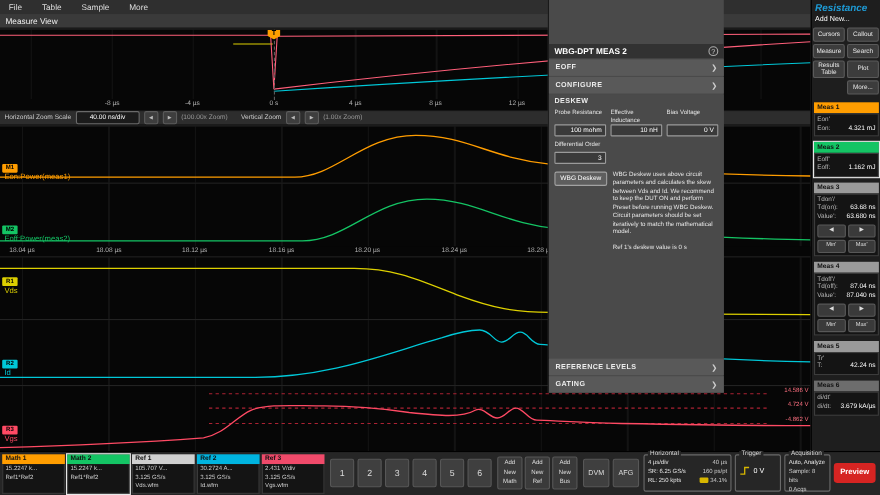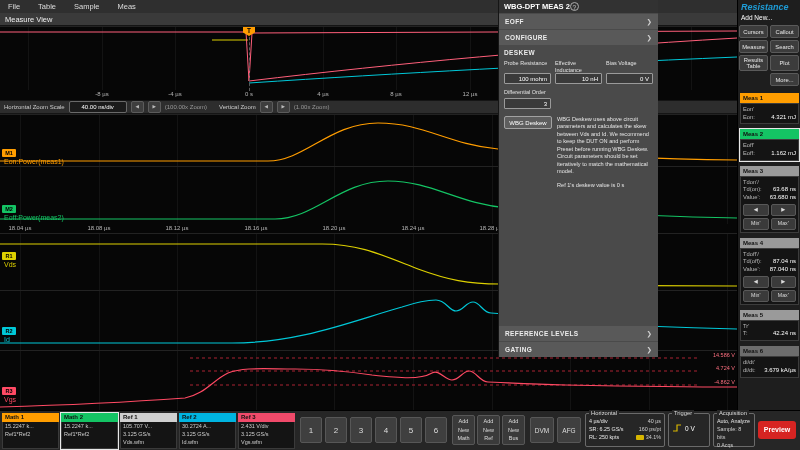--- a/index.html
+++ b/index.html
@@ -24,21 +24,21 @@
   .tflag{position:absolute;left:243px;top:0;width:12px;height:9px;background:#ff9d00;color:#000;font-size:6.5px;font-weight:bold;text-align:center;line-height:8px;clip-path:polygon(0 0,100% 0,100% 60%,50% 100%,0 60%);}
   .tline{position:absolute;left:249px;top:0;height:64px;border-left:1px dashed #5a5a5a;}
   
   .zoombar{left:0;top:126px;width:737px;height:14px;background:#2d2d2d;border-top:1px solid #151515;border-bottom:1px solid #151515;display:flex;align-items:center;gap:4px;padding-left:4px;box-sizing:border-box;}
   .zoombar .zlab{font-size:6px;color:#ccc;}
   .zoombar .zdim{font-size:6px;color:#999;}
   .zinput{width:56px;height:10px;background:#1b1b1b;border:1px solid #6a6a6a;border-radius:2px;color:#fff;font-size:6px;text-align:center;line-height:10px;}
   .zbtn{width:11px;height:10px;background:#3e3e3e;border:1px solid #5c5c5c;border-radius:2px;color:#bbb;font-size:4.5px;text-align:center;line-height:10px;}
   
   .panel{left:498px;top:0;width:160px;height:357px;background:#4a4a4a;border-left:1px solid #151515;display:flex;flex-direction:column;z-index:5;box-sizing:border-box;}
-  .ptitlebar{height:13px;background:#323232;display:flex;align-items:center;padding:0 5px;}
+  .ptitlebar{height:13px;background:#323232;display:flex;align-items:center;justify-content:space-between;padding:0 5px;margin-top:40px;}
   .ptitlebar .pt{font-size:7.5px;font-weight:bold;color:#fff;}
   .helpdot{width:9px;height:9px;border:1px solid #aaa;border-radius:50%;color:#ccc;font-size:6.5px;text-align:center;line-height:9px;box-sizing:border-box;}
   .acc{height:15px;background:#595959;margin-top:1px;display:flex;align-items:center;justify-content:space-between;padding:0 6px;}
   .acc .al{font-size:6.5px;font-weight:bold;color:#ececec;letter-spacing:.4px;}
   .acc .chev{font-size:6.5px;color:#cfcfcf;}
   .deskew{flex:1;margin-top:1px;background:#4a4a4a;padding:3px 5px;box-sizing:border-box;}
   .dtitle{font-size:6.5px;font-weight:bold;color:#ececec;letter-spacing:.4px;margin-bottom:4px;}
   .fields{display:flex;gap:4px;}
   .field{width:47px;}
   .flab{font-size:5.5px;color:#e2e2e2;height:13px;line-height:1.2;}
@@ -82,21 +82,21 @@
 </style>
 </head>
 <body>
 
 <div id="root">
 
   <div class="abs menubar">
     <span>File</span>
     <span>Table</span>
     <span>Sample</span>
-    <span>Meas</span>
+    <span>More</span>
   </div>
   <div class="abs viewtab">
     <span>Measure View</span>
   </div>
 
   <div class="abs wave">
 
     <div class="wrow ovgrid" style="top:0;height:64px;">
       <svg width="737" height="64">
         <path d="M212,13 L248,13" stroke="#ddd000" stroke-width="1" fill="none"></path>

